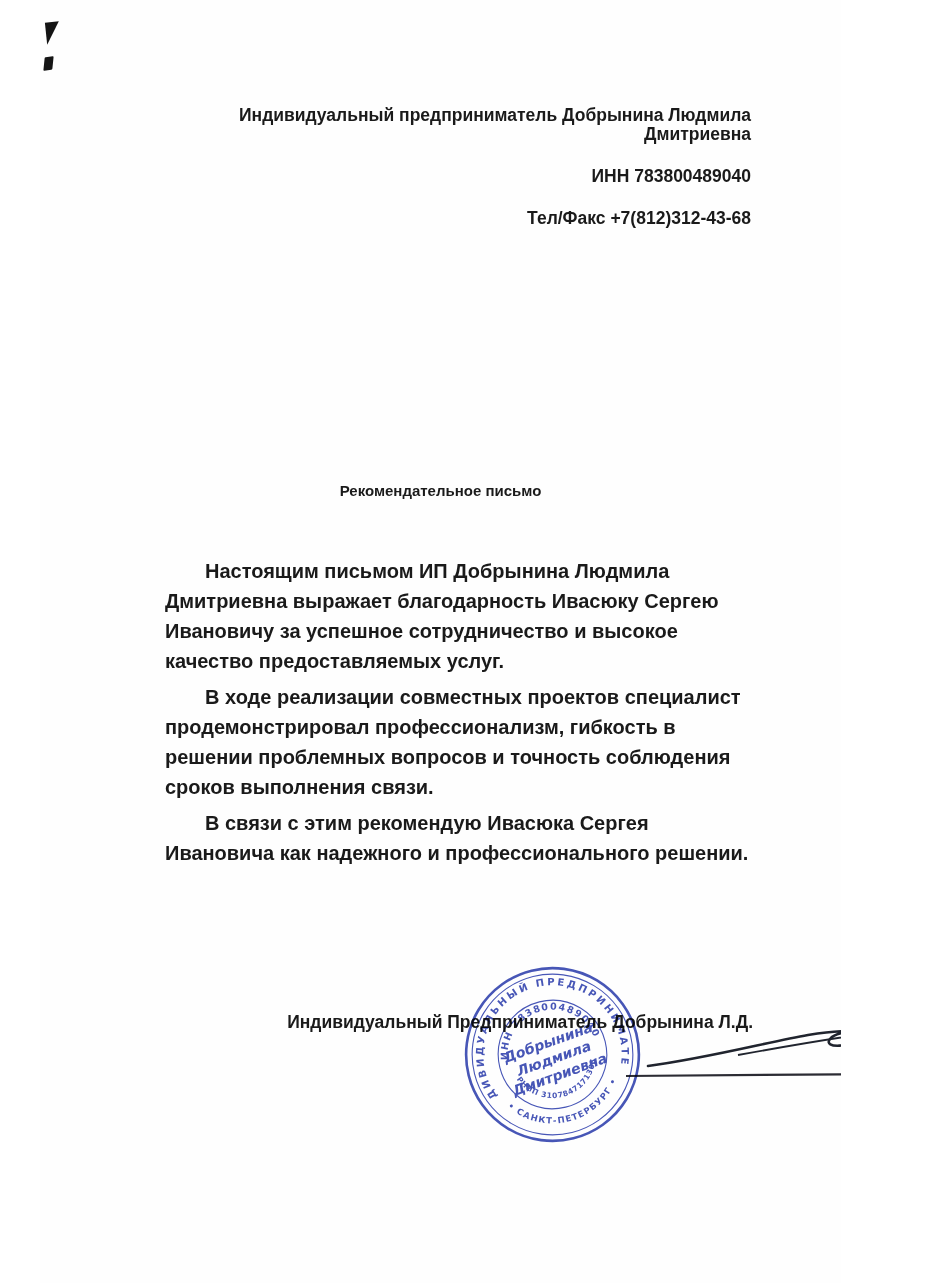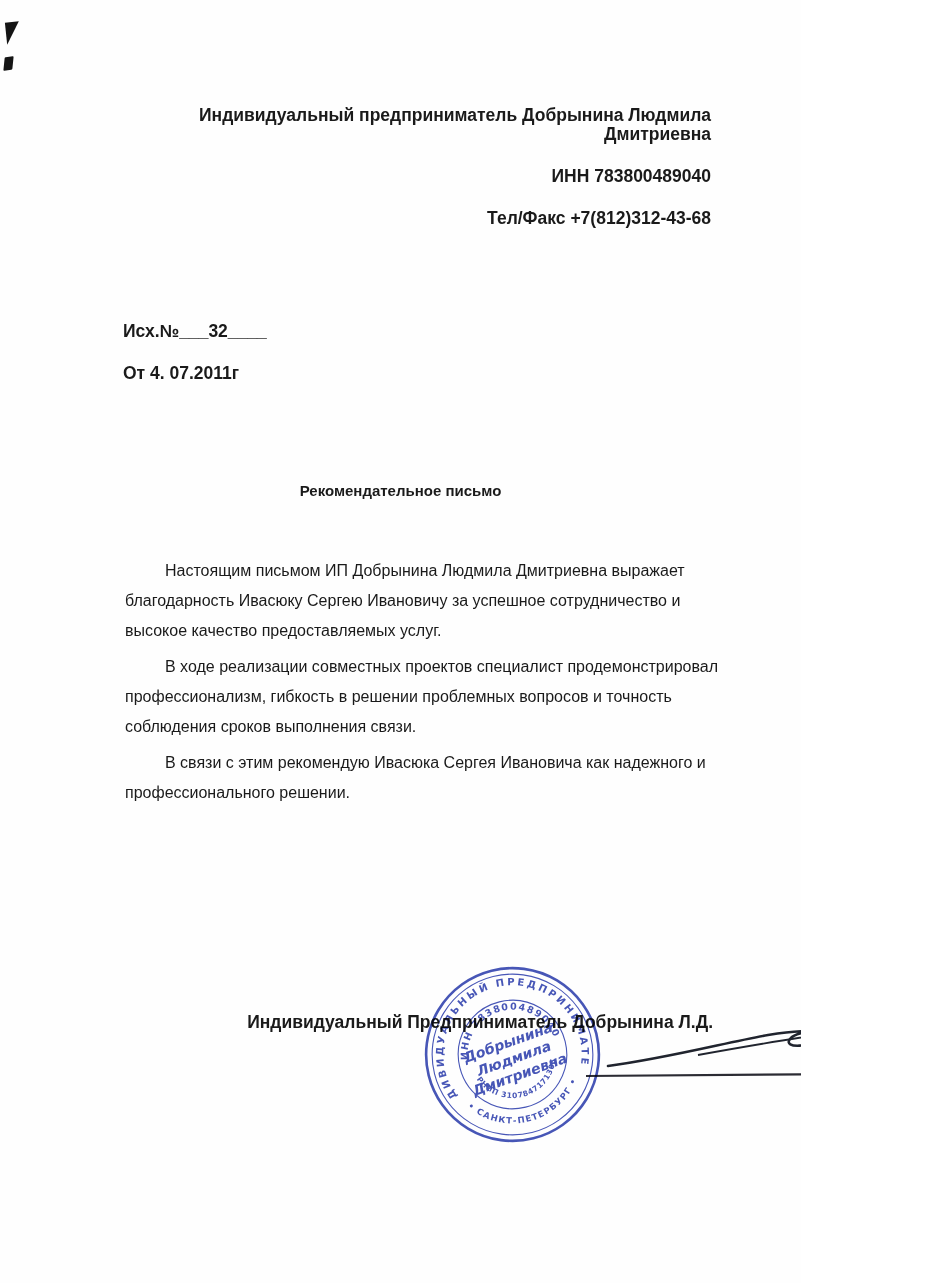--- a/index.html
+++ b/index.html
@@ -3,20 +3,21 @@
 <meta charset="utf-8">
 <style>
   html,body{margin:0;padding:0;background:#ffffff;}
   .page{
     position:relative;
     width:801px;height:1283px;
     background:#fefefe;
     font-family:"Liberation Sans", sans-serif;
     color:#1a1a1a;
     overflow:hidden;
+    margin-left:40px;
   }
   
   .artifact-1{
     position:absolute;left:6px;top:22px;width:0;height:0;
     border-left:14px solid #141414;border-bottom:22px solid transparent;
     transform:rotate(-6deg);
   }
   .artifact-2{
     position:absolute;left:4px;top:57px;width:9px;height:13px;
     background:#151515;transform:skewY(-14deg) rotate(6deg);border-radius:1px;
@@ -30,21 +31,21 @@
     position:absolute;left:123px;top:322px;
     font-size:17.5px;font-weight:600;line-height:19px;
   }
   .ref-block .ref-line{margin-bottom:23px;}
   .doc-title{
     position:absolute;top:482px;left:0;width:100%;
     text-align:center;font-weight:bold;font-size:15px;
   }
   .body-text{
     position:absolute;left:125px;right:78px;top:556px;
-    font-size:16px;line-height:30px;font-weight:400;
+    font-size:20px;line-height:30px;font-weight:700;
   }
   .body-text p{margin:0 0 6px 0;text-indent:40px;}
   .body-text p.last{margin-top:5px;}
   .sig-label{
     position:absolute;top:1012px;right:88px;
     font-size:17.5px;font-weight:bold;white-space:nowrap;
   }
   .stamp{
     position:absolute;left:400px;top:942px;
     mix-blend-mode:multiply;
@@ -65,24 +66,20 @@
 
   <div class="artifact-1"></div>
   <div class="artifact-2"></div>
 
   <div class="letterhead">
     <div class="lh-line">Индивидуальный предприниматель Добрынина Людмила Дмитриевна</div>
     <div class="lh-line">ИНН 783800489040</div>
     <div class="lh-line">Тел/Факс +7(812)312-43-68</div>
   </div>
 
-  <div class="ref-block">
-    <div class="ref-line">Исх.№___32____</div>
-    <div class="ref-line">От  4. 07.2011г</div>
-  </div>
 
   <div class="doc-title">Рекомендательное письмо</div>
 
   <div class="body-text">
     <p>Настоящим письмом ИП Добрынина Людмила Дмитриевна выражает благодарность Ивасюку Сергею Ивановичу за успешное сотрудничество и высокое качество предоставляемых услуг.</p>
     <p>В ходе реализации совместных проектов специалист продемонстрировал профессионализм, гибкость в решении проблемных вопросов и точность соблюдения сроков выполнения связи.</p>
     <p class="last">В связи с этим рекомендую Ивасюка Сергея Ивановича как надежного и профессионального решении.</p>
   </div>
 
   <div class="sig-label">Индивидуальный Предприниматель  Добрынина Л.Д.</div>

